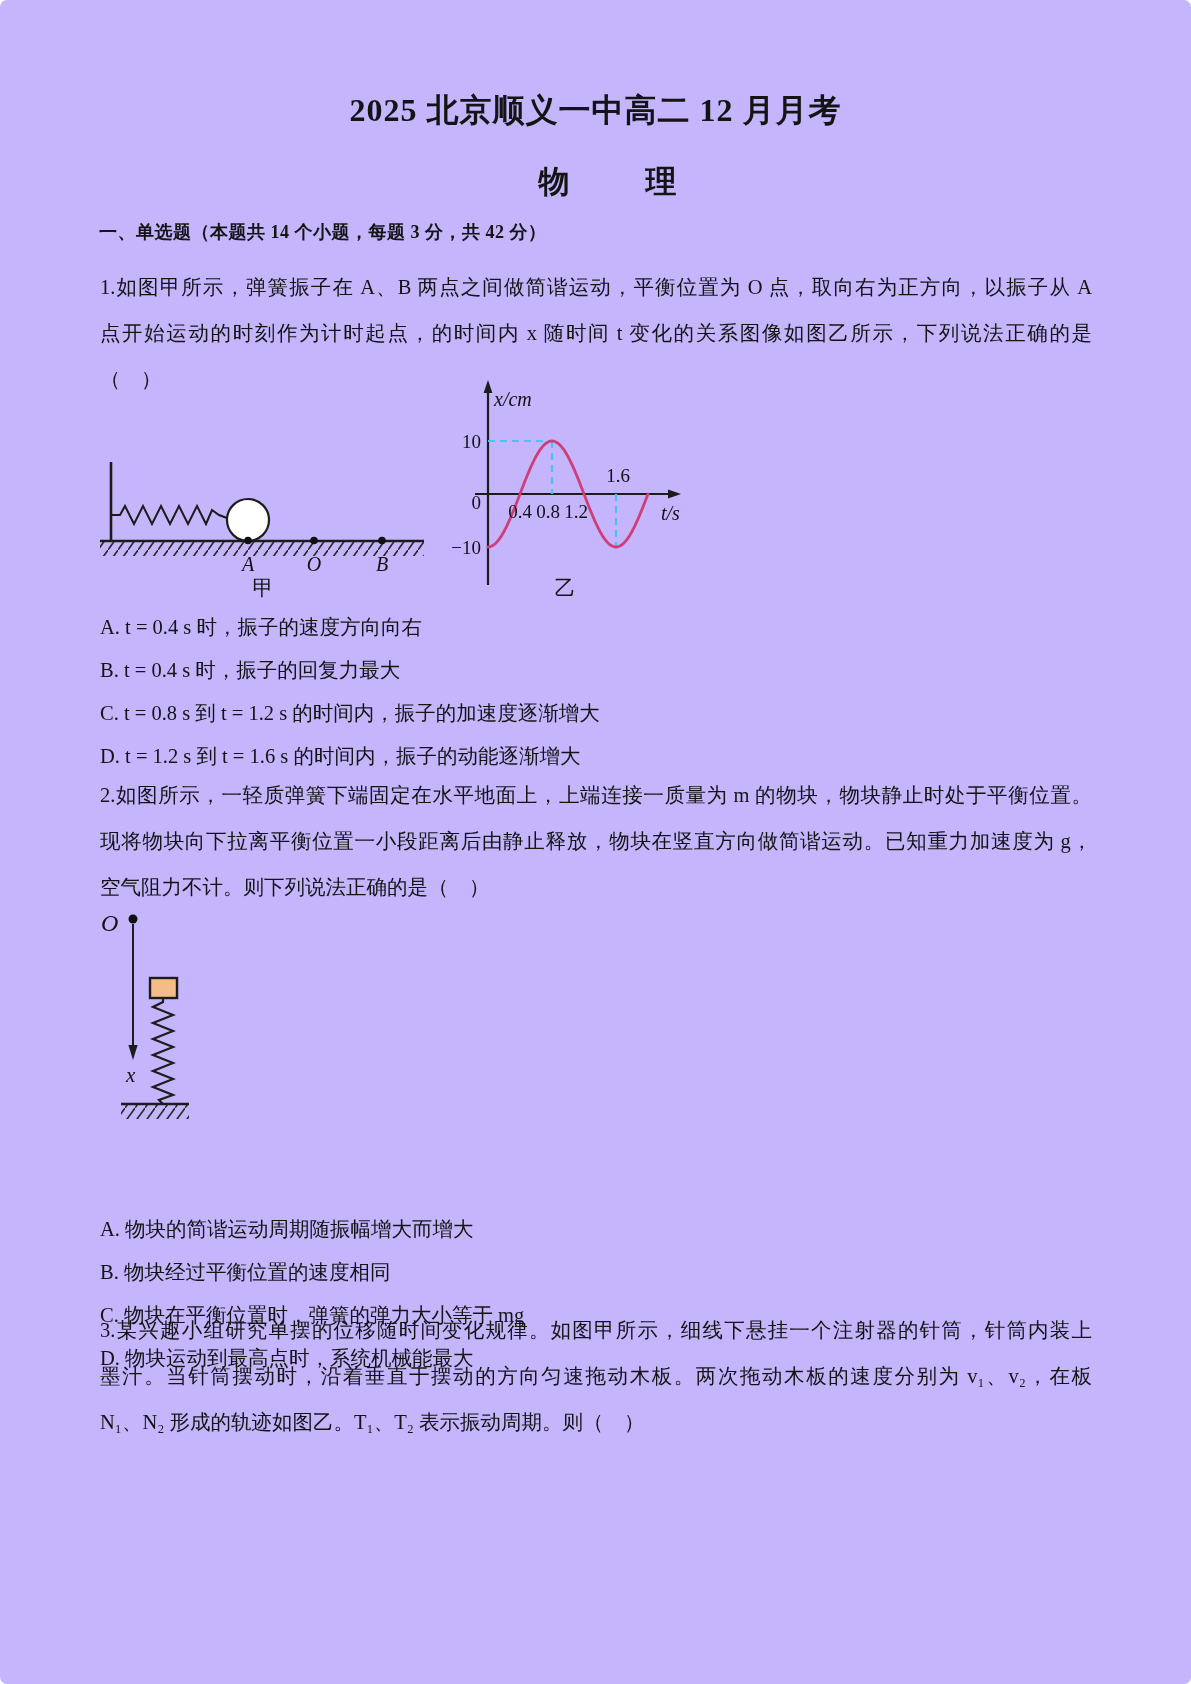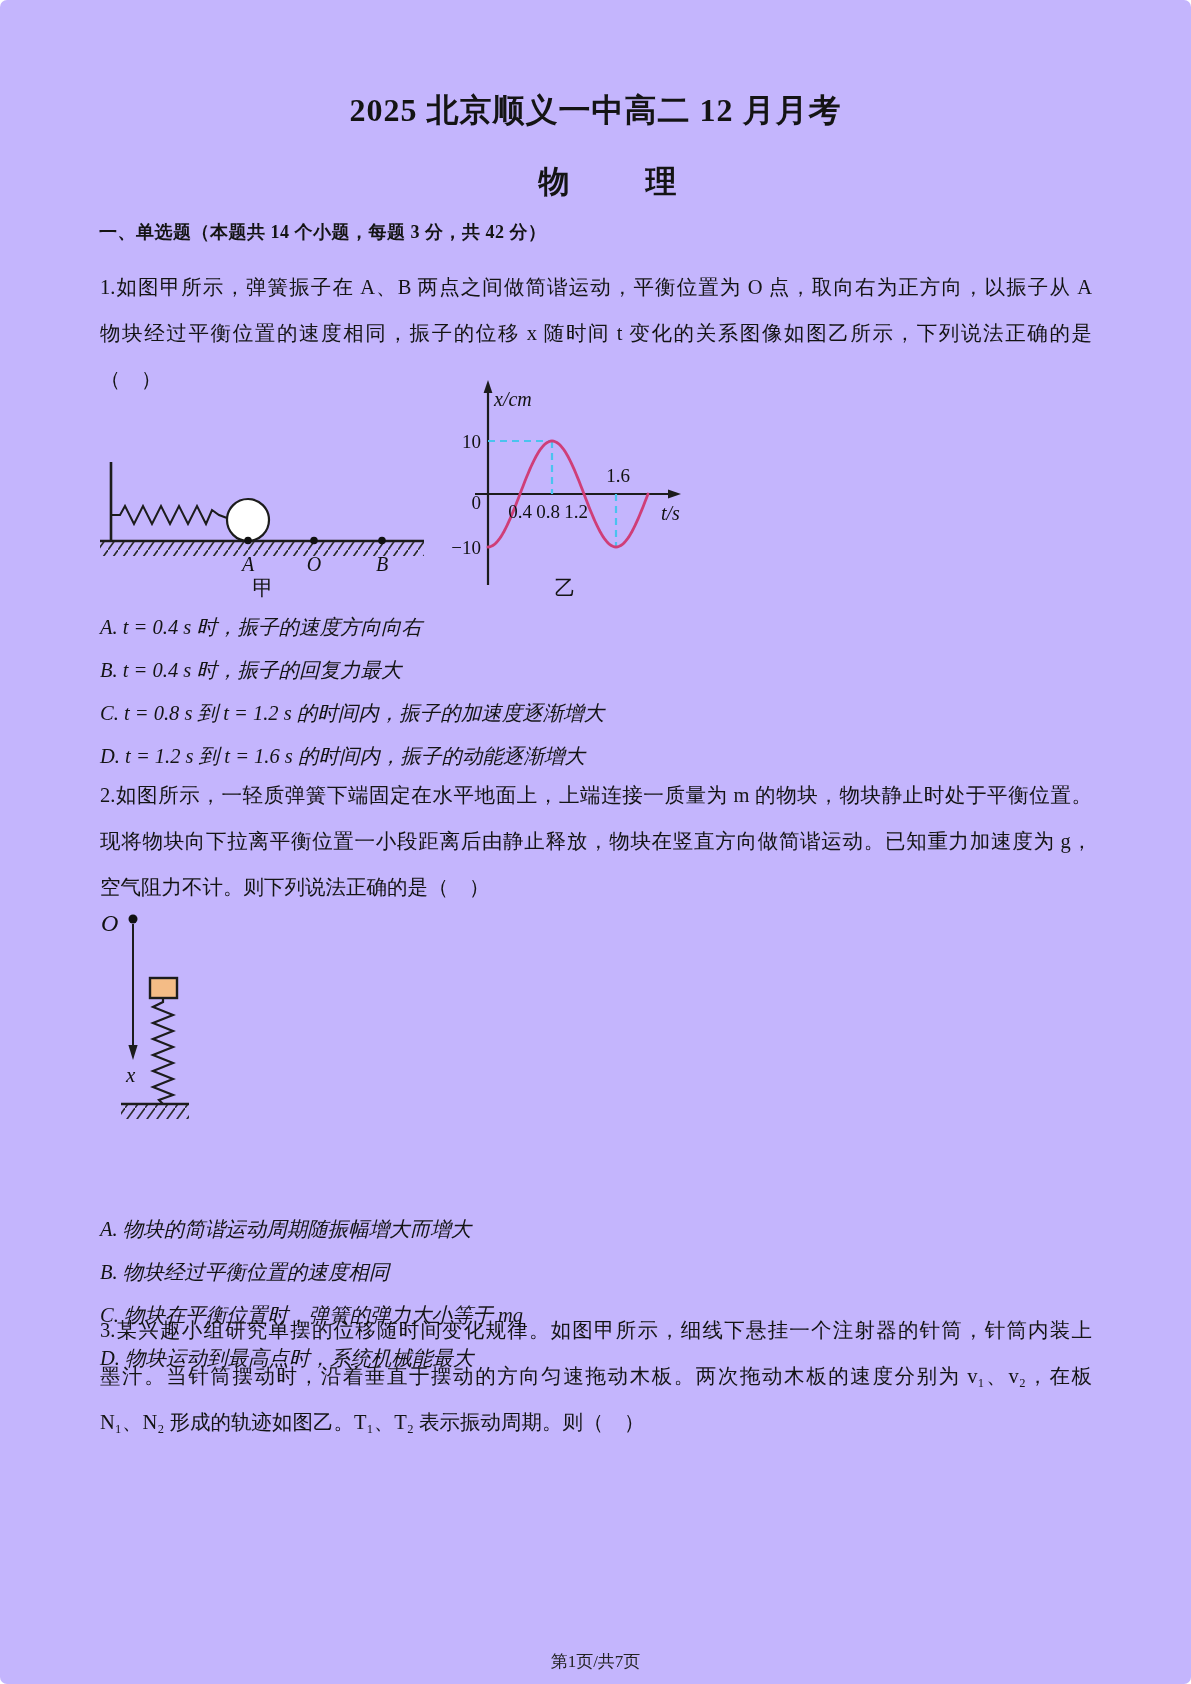--- a/index.html
+++ b/index.html
@@ -11,21 +11,21 @@
            font-size:31px;font-weight:bold;line-height:40px;padding-left:12px;}
   .subject .gap{display:inline-block;width:76px;}
   .section-header{position:absolute;top:216px;left:99px;font-size:18px;font-weight:bold;
                   letter-spacing:0.5px;line-height:32px;}
   .stem{position:absolute;left:100px;width:992px;font-size:20.5px;line-height:46px;}
   .stem .ln{text-align:justify;text-align-last:justify;}
   .stem .ln:last-child{text-align:justify;text-align-last:left;}
   #q1-stem{top:264px;}
   #q2-stem{top:772px;}
   #q3-stem{top:1307px;}
-  .options{position:absolute;left:100px;font-size:20.5px;line-height:43px;font-style:italic;}
+  .options{position:absolute;left:100px;font-size:20.5px;line-height:43px;}
   #q1-options{top:606px;}
   #q2-options{top:1208px;}
   .figure{position:absolute;}
   #fig-jia{left:98px;top:424px;}
   #fig-yi{left:425px;top:378px;}
   #fig-q2{left:95px;top:898px;}
   .caption{position:absolute;font-size:21px;}
   #cap-jia{left:98px;width:330px;text-align:center;top:574px;}
   #cap-yi{left:425px;width:280px;text-align:center;top:574px;}
   .footer{position:absolute;top:1650px;left:0;width:100%;text-align:center;font-size:17px;color:#222;}
@@ -39,21 +39,21 @@
   <div class="title">2025 北京顺义一中高二 12 月月考</div>
 
   <div class="subject">
     <span>物</span><span class="gap"></span><span>理</span>
   </div>
 
   <div class="section-header">一、单选题（本题共 14 个小题，每题 3 分，共 42 分）</div>
 
   <div class="stem" id="q1-stem">
     <div class="ln">1.如图甲所示，弹簧振子在 A、B 两点之间做简谐运动，平衡位置为 O 点，取向右为正方向，以振子从 A</div>
-    <div class="ln">物块经过平衡位置的速度相同，振子的位移 x 随时间 t 变化的关系图像如图乙所示，下列说法正确的是</div>
+    <div class="ln">点开始运动的时刻作为计时起点，的时间内 x 随时间 t 变化的关系图像如图乙所示，下列说法正确的是</div>
     <div class="ln">（　）</div>
   </div>
 
   <svg class="figure" id="fig-jia" width="330" height="175" viewBox="0 0 330 175">
     <defs>
       <pattern id="hatch1" width="10" height="14" patternUnits="userSpaceOnUse">
         <line x1="0" y1="14" x2="10" y2="0" stroke="#2a2a2a" stroke-width="1.6"></line>
       </pattern>
     </defs>
     <line x1="13" y1="38" x2="13" y2="117" stroke="#1c1c1c" stroke-width="2.6"></line>
@@ -132,15 +132,14 @@
     <div>C. 物块在平衡位置时，弹簧的弹力大小等于 mg</div>
     <div>D. 物块运动到最高点时，系统机械能最大</div>
   </div>
 
   <div class="stem" id="q3-stem">
     <div class="ln">3.某兴趣小组研究单摆的位移随时间变化规律。如图甲所示，细线下悬挂一个注射器的针筒，针筒内装上</div>
     <div class="ln">墨汁。当针筒摆动时，沿着垂直于摆动的方向匀速拖动木板。两次拖动木板的速度分别为 v₁、v₂，在板</div>
     <div class="ln">N₁、N₂ 形成的轨迹如图乙。T₁、T₂ 表示振动周期。则（　）</div>
   </div>
 
-  <div class="footer">第1页/共7页</div>
 
 </div>
 
 </body></html>

